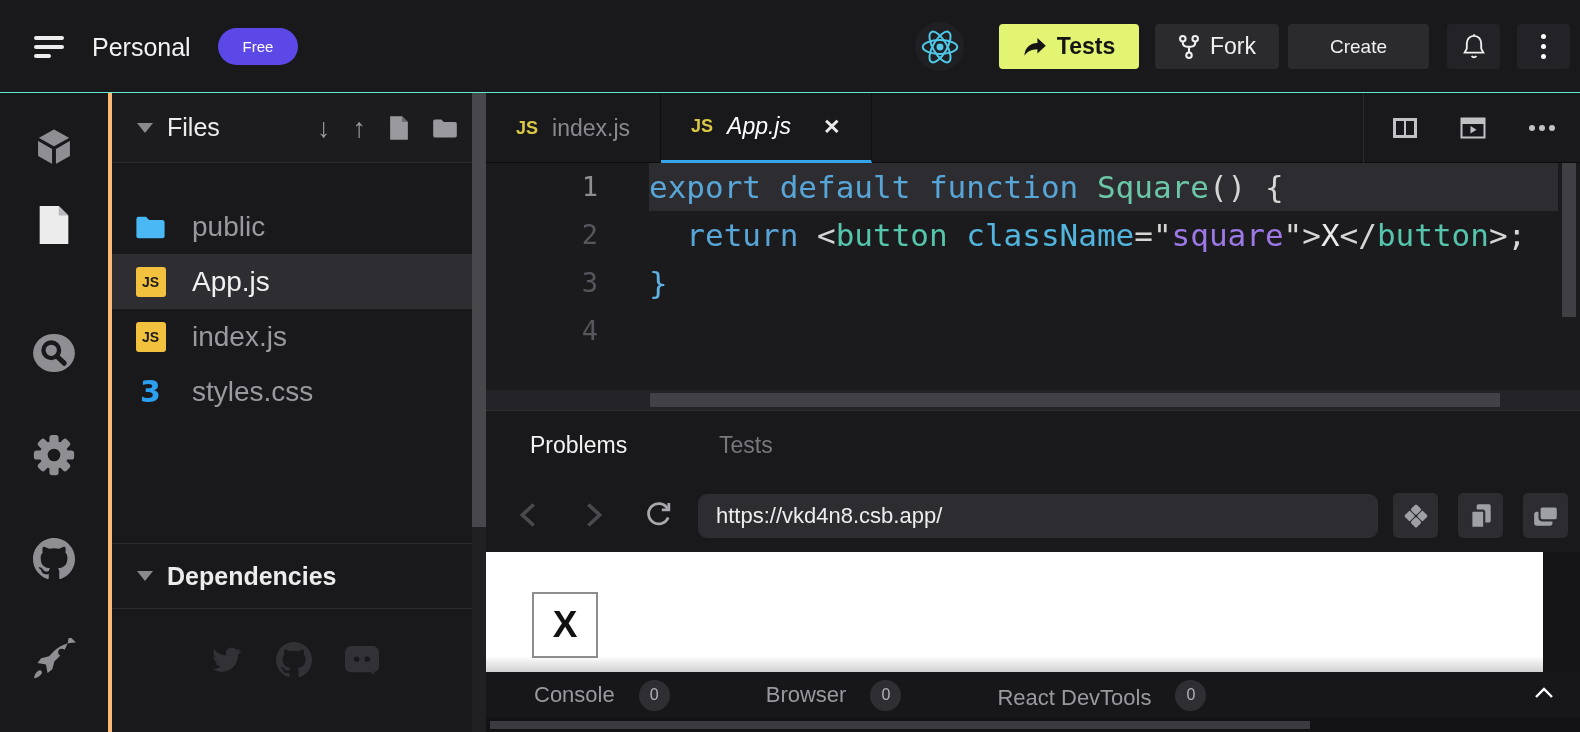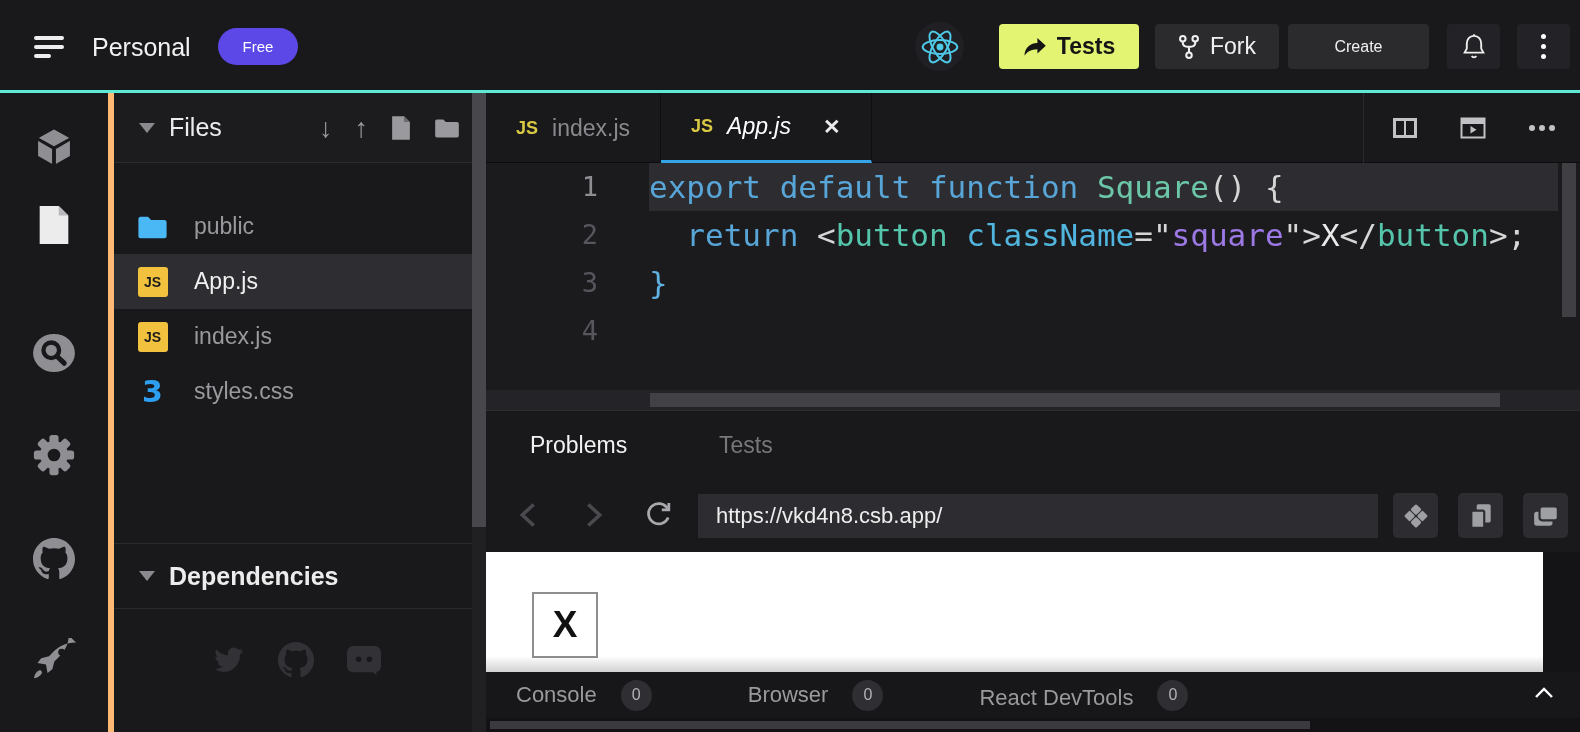--- a/index.html
+++ b/index.html
@@ -2,58 +2,58 @@
 <html><head>
 <meta charset="utf-8">
 <style>
   * { margin:0; padding:0; box-sizing:border-box; }
   html,body { width:1580px; height:732px; overflow:hidden; background:#141417;
               font-family:"Liberation Sans", sans-serif; }
   .abs { position:absolute; }
   #stage { position:relative; width:1580px; height:732px; background:#141417; }
 
   
-  #header { left:0; top:0; width:1580px; height:93px; background:#19191c; border-bottom:3px solid #5eead4; }
+  #header { left:0; top:0; width:1580px; height:93px; background:#19191c; border-bottom:1px solid #5eead4; }
   #hamburger { left:34px; top:36px; width:30px; height:22px; cursor:pointer; }
   #hamburger i { display:block; height:3.5px; border-radius:2px; background:#ededed; margin-bottom:5.5px; }
   #hamburger i:nth-child(3){ width:17px; }
   #workspace { left:92px; top:33px; font-size:25px; color:#f2f2f2; font-weight:500; }
   #plan-badge { left:218px; top:28px; width:80px; height:37px; border-radius:19px; background:#5b48e6;
                 color:#fff; font-size:15px; display:flex; align-items:center; justify-content:center; }
   #react-logo { left:915px; top:22px; width:49px; height:49px; border-radius:50%; background:#202024;
                 display:flex; align-items:center; justify-content:center; }
   .hbtn { top:24px; height:45px; border-radius:4px; display:flex; align-items:center; justify-content:center;
           gap:10px; cursor:pointer; }
   #share-btn { left:999px; width:140px; background:#e3f472; color:#141414; font-size:23px; font-weight:600; }
   #fork-btn { left:1155px; width:124px; background:#2b2b2e; color:#f0f0f0; font-size:23px; }
-  #create-btn { left:1288px; width:141px; background:#2b2b2e; color:#f0f0f0; font-size:16px; }
+  #create-btn { left:1288px; width:141px; background:#2b2b2e; color:#f0f0f0; font-size:19px; }
   #bell-btn { left:1447px; width:53px; background:#232327; }
   #dots-btn { left:1517px; width:53px; background:#232327; flex-direction:column; gap:5px; }
   #dots-btn i { width:5px; height:5px; border-radius:50%; background:#fff; }
 
   
   #rail { left:0; top:93px; width:108px; height:639px; background:#19191c; }
   .rail-ic { position:absolute; left:32px; width:44px; height:44px; display:flex; align-items:center;
              justify-content:center; cursor:pointer; }
 
   
-  #explorer { left:108px; top:93px; width:364px; height:639px; background:#19191c; border-left:6px solid #fdba74; }
+  #explorer { left:108px; top:93px; width:364px; height:639px; background:#19191c; border-left:4px solid #fdba74; }
   #files-header { position:absolute; left:0; top:0; width:364px; height:70px; border-bottom:1px solid #2a2a2e;
                   background:#1c1c1f; display:flex; align-items:center; }
   .tri { width:0; height:0; border-left:8px solid transparent; border-right:8px solid transparent;
          border-top:10px solid #8a8a8e; }
   #files-header .tri { margin-left:25px; }
   #files-title { margin-left:14px; font-size:25px; font-weight:500; color:#ececec; }
   #files-actions { position:absolute; right:18px; top:0; height:70px; display:flex; align-items:center; gap:22px; }
   .fh-ic { color:#9a9a9e; font-size:27px; cursor:pointer; display:flex; align-items:center; }
   #file-list { position:absolute; left:0; top:106px; width:364px; }
   .file-row { height:55px; display:flex; align-items:center; padding-left:23px; cursor:pointer; }
   .file-row.selected { background:#2e2e32; }
   .file-row .fic { width:31px; height:31px; margin-right:26px; display:flex; align-items:center; justify-content:center; }
-  .file-row .flabel { font-size:23px; color:#9a9a9e; }
+  .file-row .flabel { font-size:28px; color:#9a9a9e; }
   .file-row.selected .flabel { color:#f0f0f0; }
   .jsbox { width:30px; height:30px; background:#f2c23e; border-radius:3px; color:#1a1a1a; font-weight:800;
            font-size:14px; display:flex; align-items:center; justify-content:center; }
   .npmbox { width:30px; height:30px; background:#c43434; border-radius:3px; display:flex; align-items:center; justify-content:center; }
   .css3 { color:#2d9ff0; font-size:30px; font-weight:800; font-family:"DejaVu Sans", sans-serif; }
   #deps-header { position:absolute; left:0; top:450px; width:364px; height:66px; border-top:1px solid #2a2a2e;
                  border-bottom:1px solid #2a2a2e; display:flex; align-items:center; }
   #deps-header .tri { margin-left:25px; }
   #deps-title { margin-left:14px; font-size:25px; font-weight:700; color:#ececec; }
   #social { position:absolute; left:0; top:548px; width:364px; display:flex; justify-content:center; gap:30px; }
@@ -92,21 +92,21 @@
 
   
   #browser-bar { left:486px; top:410px; width:1094px; height:68px; background:#19191c; border-top:1px solid #2d2d31; }
   #tab-browser { position:absolute; left:44px; top:0; height:68px; display:flex; align-items:center;
                  font-size:23px; font-weight:500; color:#f2f2f2; cursor:pointer; }
   #tab-tests { position:absolute; left:233px; top:0; height:68px; display:flex; align-items:center;
                font-size:23px; color:#78787c; cursor:pointer; }
   #url-row { left:486px; top:478px; width:1094px; height:74px; background:#19191c; }
   .nav-ic { position:absolute; top:17px; width:40px; height:40px; display:flex; align-items:center;
             justify-content:center; cursor:pointer; }
-  #url-bar { position:absolute; left:212px; top:16px; width:680px; height:44px; background:#2d2d31; border-radius:1px;
+  #url-bar { position:absolute; left:212px; top:16px; width:680px; height:44px; background:#2d2d31; border-radius:9px;
              border:none; outline:none; color:#ededed; font-size:22px; padding:0 18px;
              font-family:"Liberation Sans", sans-serif; }
   .url-btn { position:absolute; top:15px; width:45px; height:45px; background:#2d2d31; border-radius:5px;
              display:flex; align-items:center; justify-content:center; cursor:pointer; }
 
   
   #preview { left:486px; top:552px; width:1057px; height:120px; background:#ffffff; }
   #preview::after { content:""; position:absolute; left:0; bottom:0; width:100%; height:16px;
                     background:linear-gradient(to bottom, rgba(0,0,0,0), rgba(0,0,0,0.18)); }
   #square-btn { position:absolute; left:46px; top:40px; width:66px; height:66px; background:#fff;
@@ -427,21 +427,21 @@
     </span>
   </div>
 
   <div id="preview" class="abs">
     <button id="square-btn">X</button>
   </div>
   <div id="preview-right-gap" class="abs"></div>
 
   <div id="console-bar" class="abs">
     <div id="cons-items" style="display:flex; align-items:center;">
-        <div class="cons-item" style="margin-left: 30px;">
+        <div class="cons-item" style="margin-left: 48px;">
           <span class="cons-label">Console</span>
           <span class="cons-badge">0</span>
         </div>
         <div class="cons-item" style="margin-left: 96px;">
           <span class="cons-label">Browser</span>
           <span class="cons-badge">0</span>
         </div>
         <div class="cons-item" style="margin-left: 96px; align-items: flex-end;">
           <span class="cons-label">React DevTools</span>
           <span class="cons-badge">0</span>

